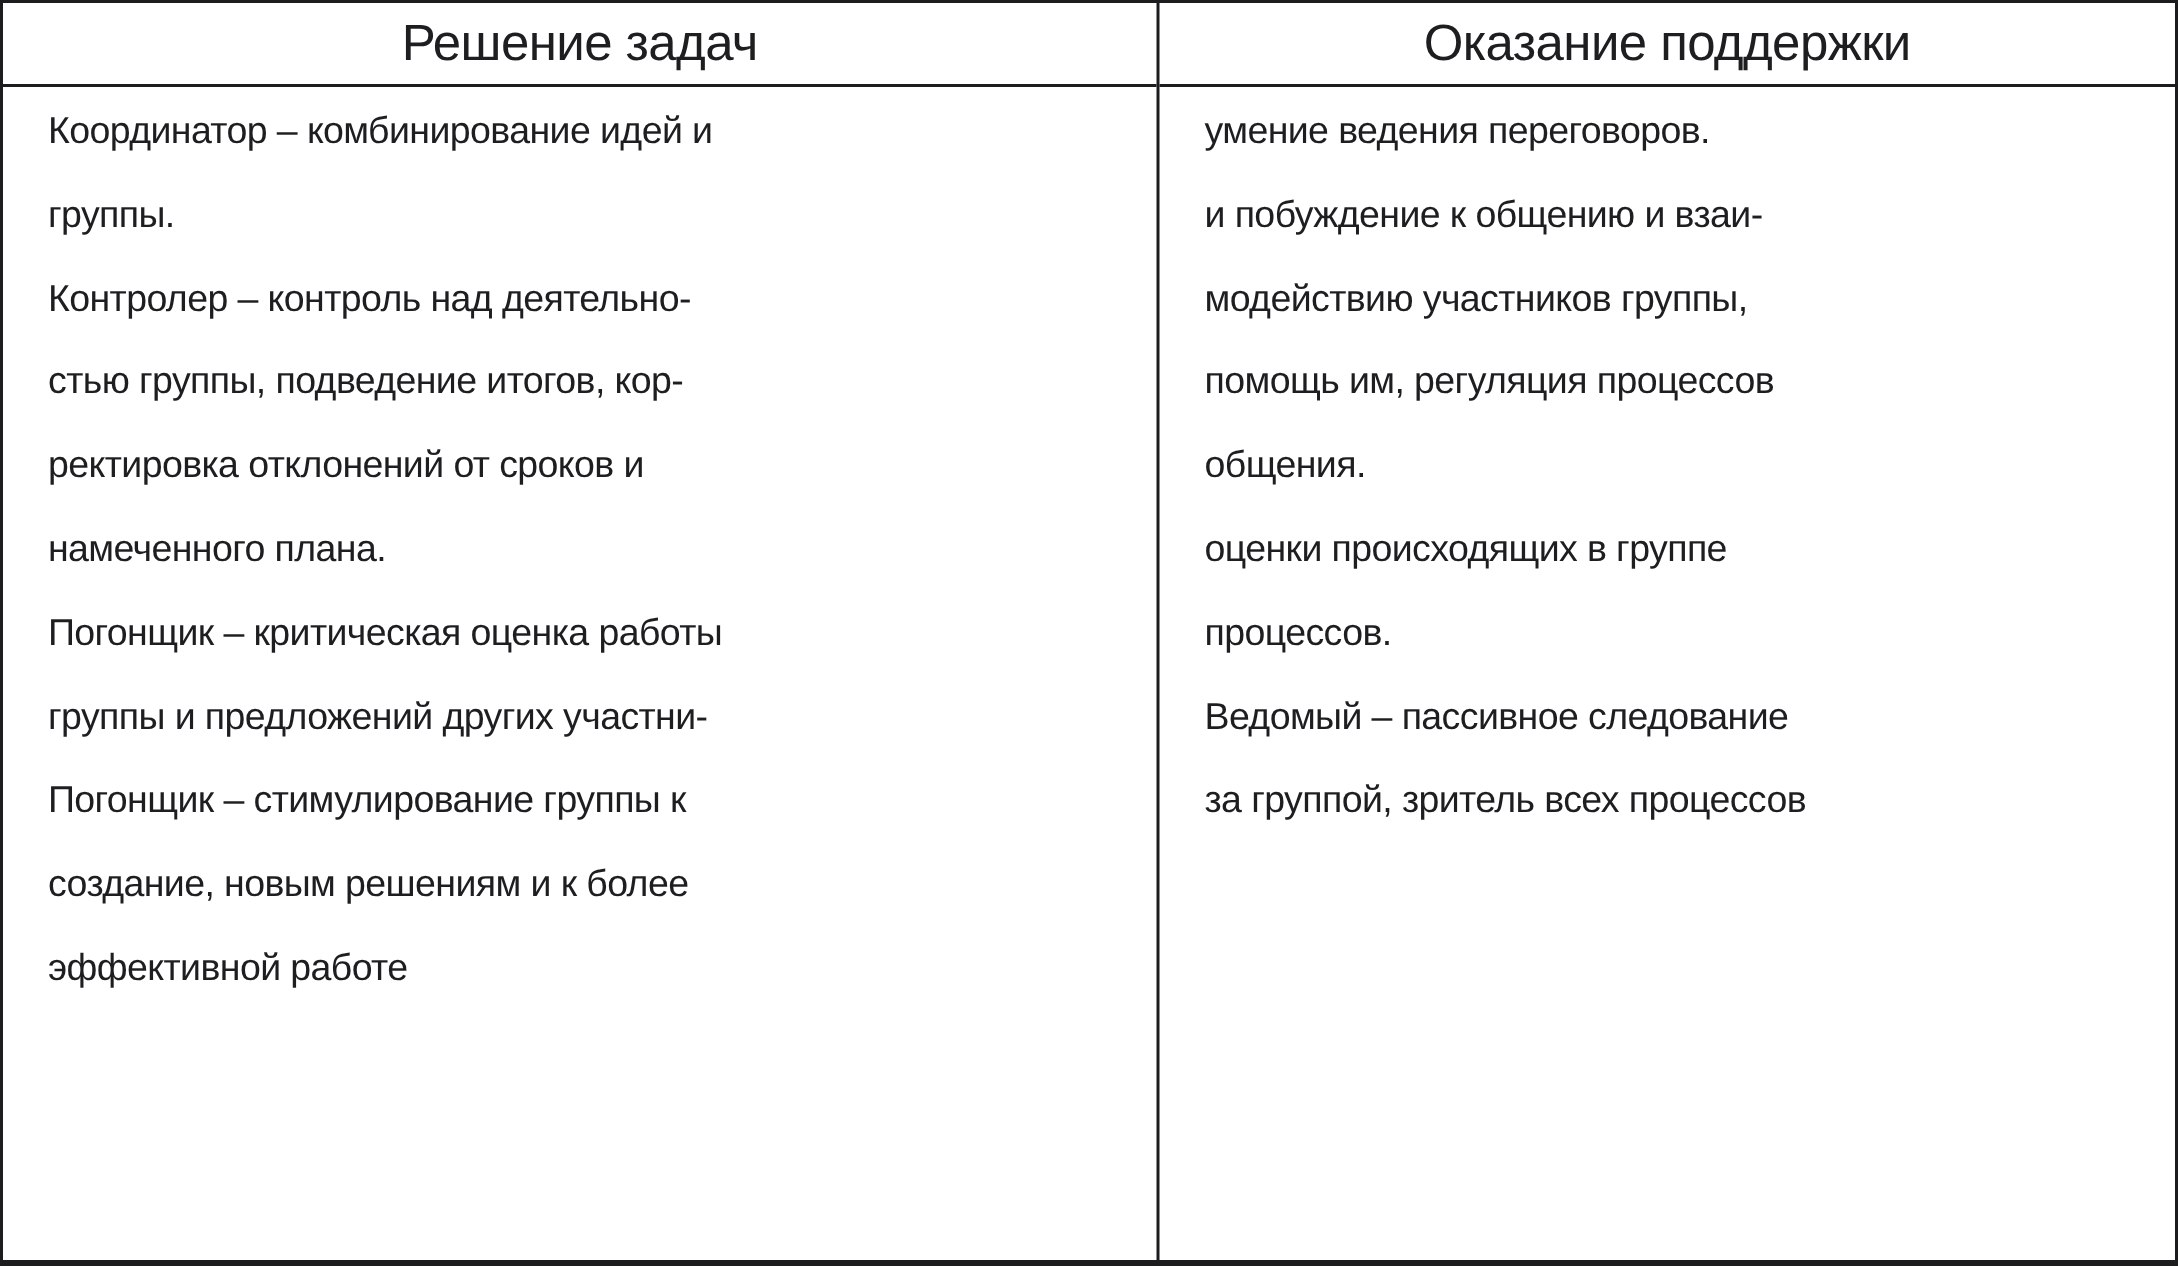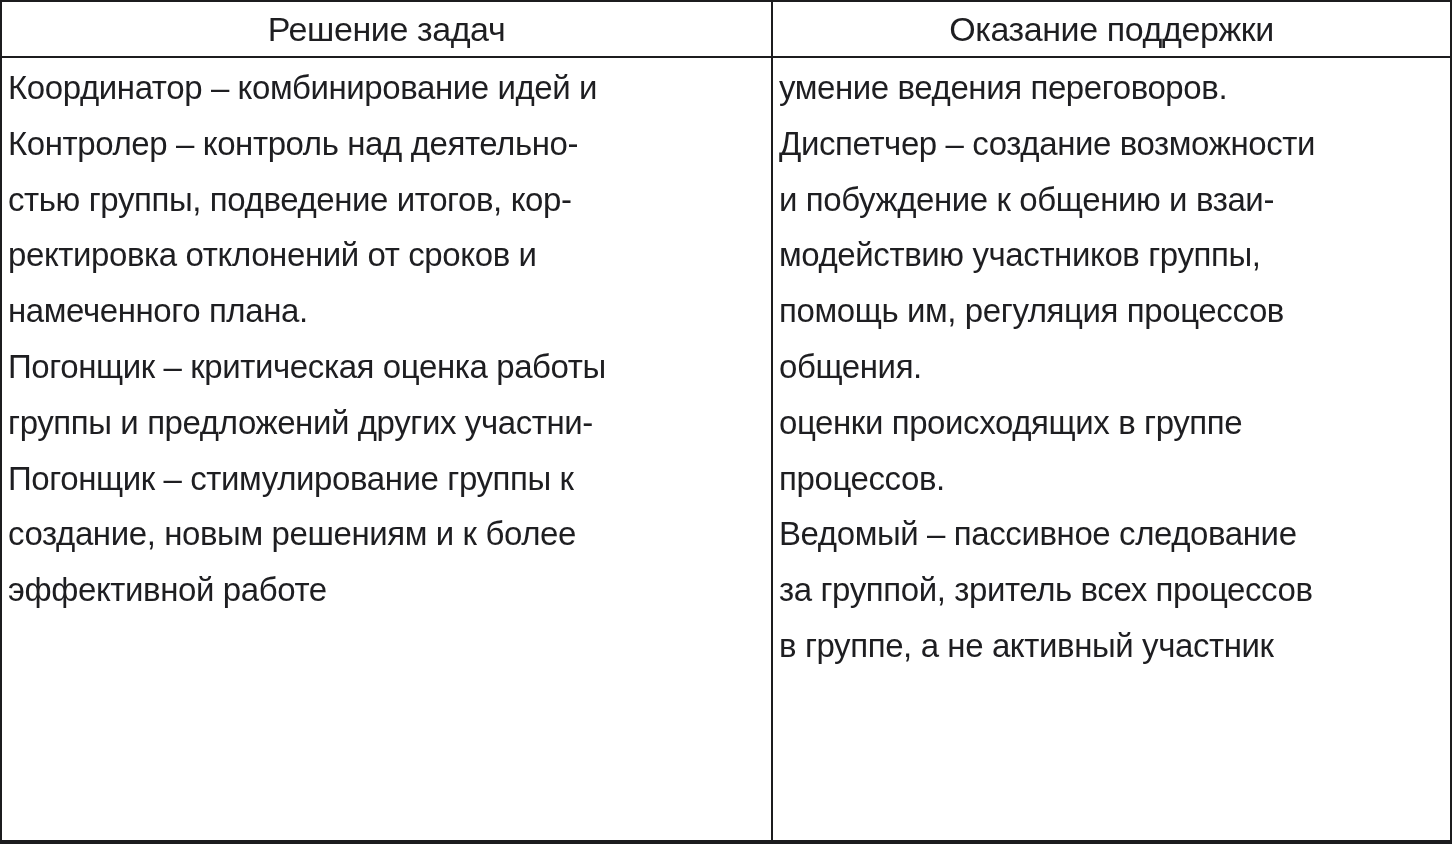--- a/index.html
+++ b/index.html
@@ -43,59 +43,58 @@
     border-bottom: 2px solid #1c1c1e;
     display: flex;
     align-items: center;
     justify-content: center;
     font-size: 34px;
     letter-spacing: -0.4px;
     white-space: nowrap;
   }
   .col-body {
     flex: 1;
-    padding: 2px 10px 0 6px;
-    font-size: 33px;
+    padding: 2px 10px 0 30px;
+    font-size: 25px;
     overflow: hidden;
   }
   .line {
     line-height: 55.8px;
     height: 55.8px;
     letter-spacing: -0.4px;
     white-space: nowrap;
   }
 </style>
 </head>
 <body>
 
 <div class="roles-table">
   <div class="col col-left">
     <div class="col-header">Решение задач</div>
     <div class="col-body">
         <div class="line">Координатор – комбинирование идей и</div>
+        <div class="line">группы.</div>
         <div class="line">Контролер – контроль над деятельно-</div>
         <div class="line">стью группы, подведение итогов, кор-</div>
         <div class="line">ректировка отклонений от сроков и</div>
         <div class="line">намеченного плана.</div>
         <div class="line">Погонщик – критическая оценка работы</div>
         <div class="line">группы и предложений других участни-</div>
         <div class="line">Погонщик – стимулирование группы к</div>
         <div class="line">создание, новым решениям и к более</div>
         <div class="line">эффективной работе</div>
       </div>
   </div>
   <div class="col col-right">
     <div class="col-header">Оказание поддержки</div>
     <div class="col-body">
         <div class="line">умение ведения переговоров.</div>
-        <div class="line">Диспетчер – создание возможности</div>
         <div class="line">и побуждение к общению и взаи-</div>
         <div class="line">модействию участников группы,</div>
         <div class="line">помощь им, регуляция процессов</div>
         <div class="line">общения.</div>
         <div class="line">оценки происходящих в группе</div>
         <div class="line">процессов.</div>
         <div class="line">Ведомый – пассивное следование</div>
         <div class="line">за группой, зритель всех процессов</div>
-        <div class="line">в группе, а не активный участник</div>
       </div>
   </div>
 </div>
 
 </body></html>

